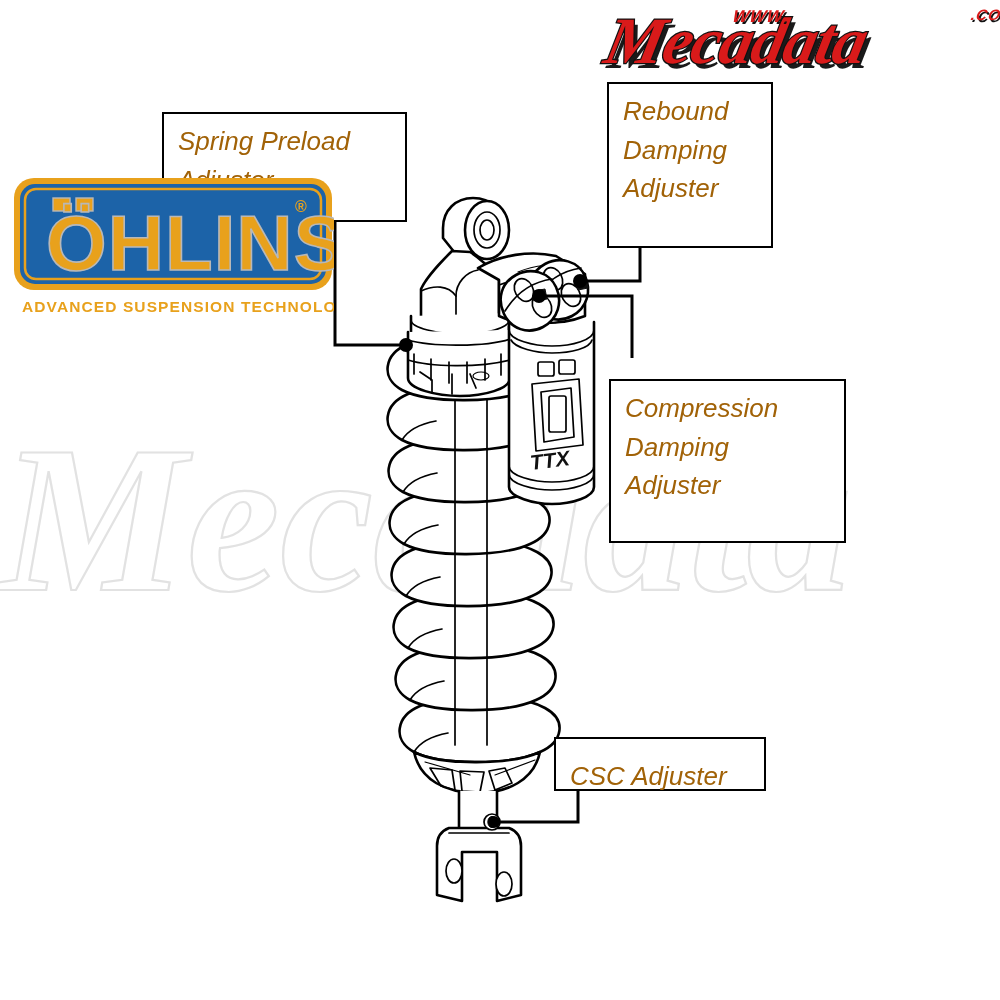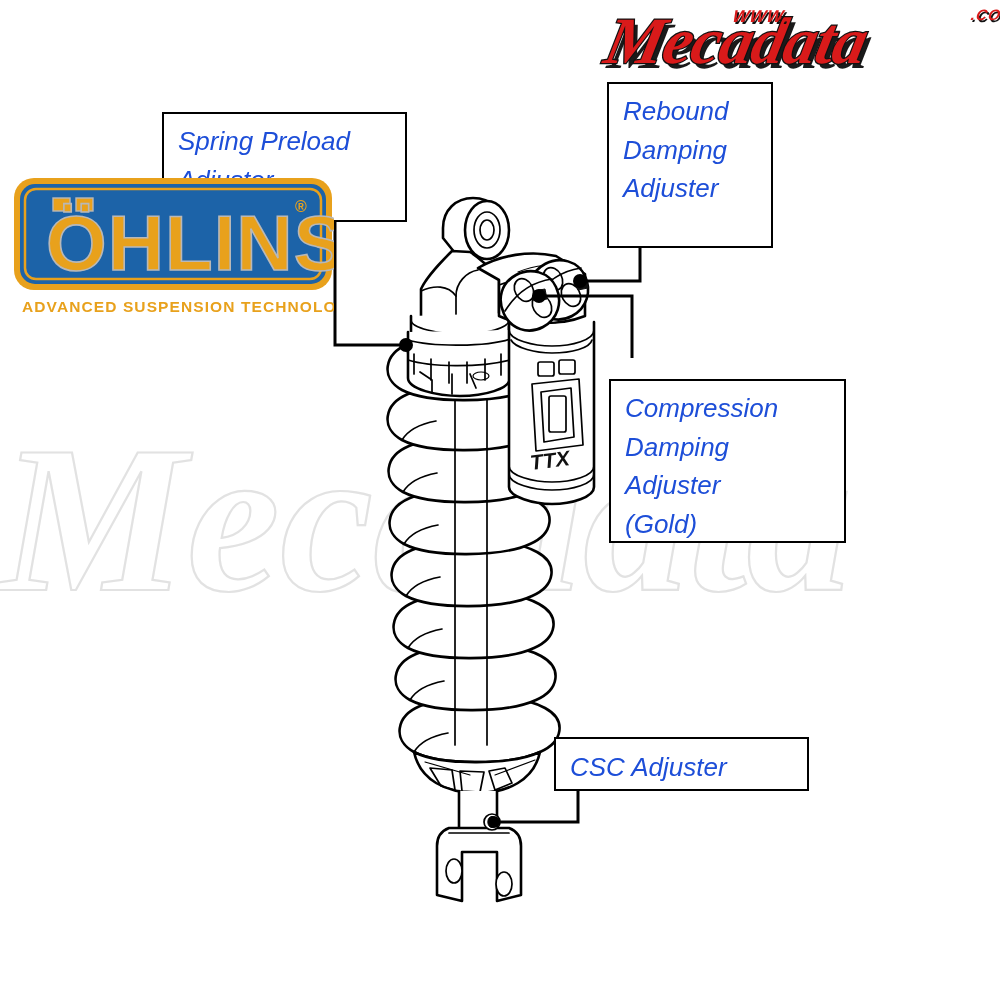--- a/index.html
+++ b/index.html
@@ -109,30 +109,30 @@
   
   .callout {
     position: absolute;
     box-sizing: border-box;
     background: #ffffff;
     border: 2.5px solid #000000;
     font-family: "Liberation Sans", sans-serif;
     font-style: italic;
     font-size: 26px;
     line-height: 1.49;
-    color: #1d4ed8;
+    color: #a16207;
     padding: 8px 0 6px 14px;
     z-index: 5;
   }
   .callout .line { display: block; white-space: nowrap; }
 
   #callout-spring   { left: 162px; top: 112px;  width: 245px; height: 110px; z-index: 4; }
   #callout-rebound  { left: 607px; top: 82px;   width: 166px; height: 166px; }
   #callout-compress { left: 609px; top: 379px;  width: 237px; height: 164px; }
-  #callout-csc      { left: 554px; top: 737px;  width: 255px; height: 54px; padding-top: 9px; }
+  #callout-csc      { left: 554px; top: 737px;  width: 212px; height: 54px; padding-top: 18px; }
 
   
   .leaders {
     position: absolute;
     left: 0; top: 0;
     width: 1000px; height: 1000px;
     z-index: 3;
     pointer-events: none;
   }
   .leader { fill: none; stroke: #000000; stroke-width: 3; }
@@ -313,21 +313,20 @@
   <div class="callout" id="callout-rebound">
     <span class="line">Rebound</span>
     <span class="line">Damping</span>
     <span class="line">Adjuster</span>
   </div>
 
   <div class="callout" id="callout-compress">
     <span class="line">Compression</span>
     <span class="line">Damping</span>
     <span class="line">Adjuster</span>
-    <span class="line">(Gold)</span>
   </div>
 
   <div class="callout" id="callout-csc">
     <span class="line">CSC Adjuster</span>
   </div>
 
   <svg class="ohlins-logo" viewBox="0 0 322 148">
     <rect class="ohlins-plate-outer" x="2" y="2" width="318" height="112" rx="20" ry="20"></rect>
     <rect class="ohlins-plate-inner" x="8" y="8" width="306" height="100" rx="15" ry="15"></rect>
     <rect x="13" y="13" width="296" height="90" rx="11" ry="11" fill="none" stroke="#e8a11c" stroke-width="2.5"></rect>

